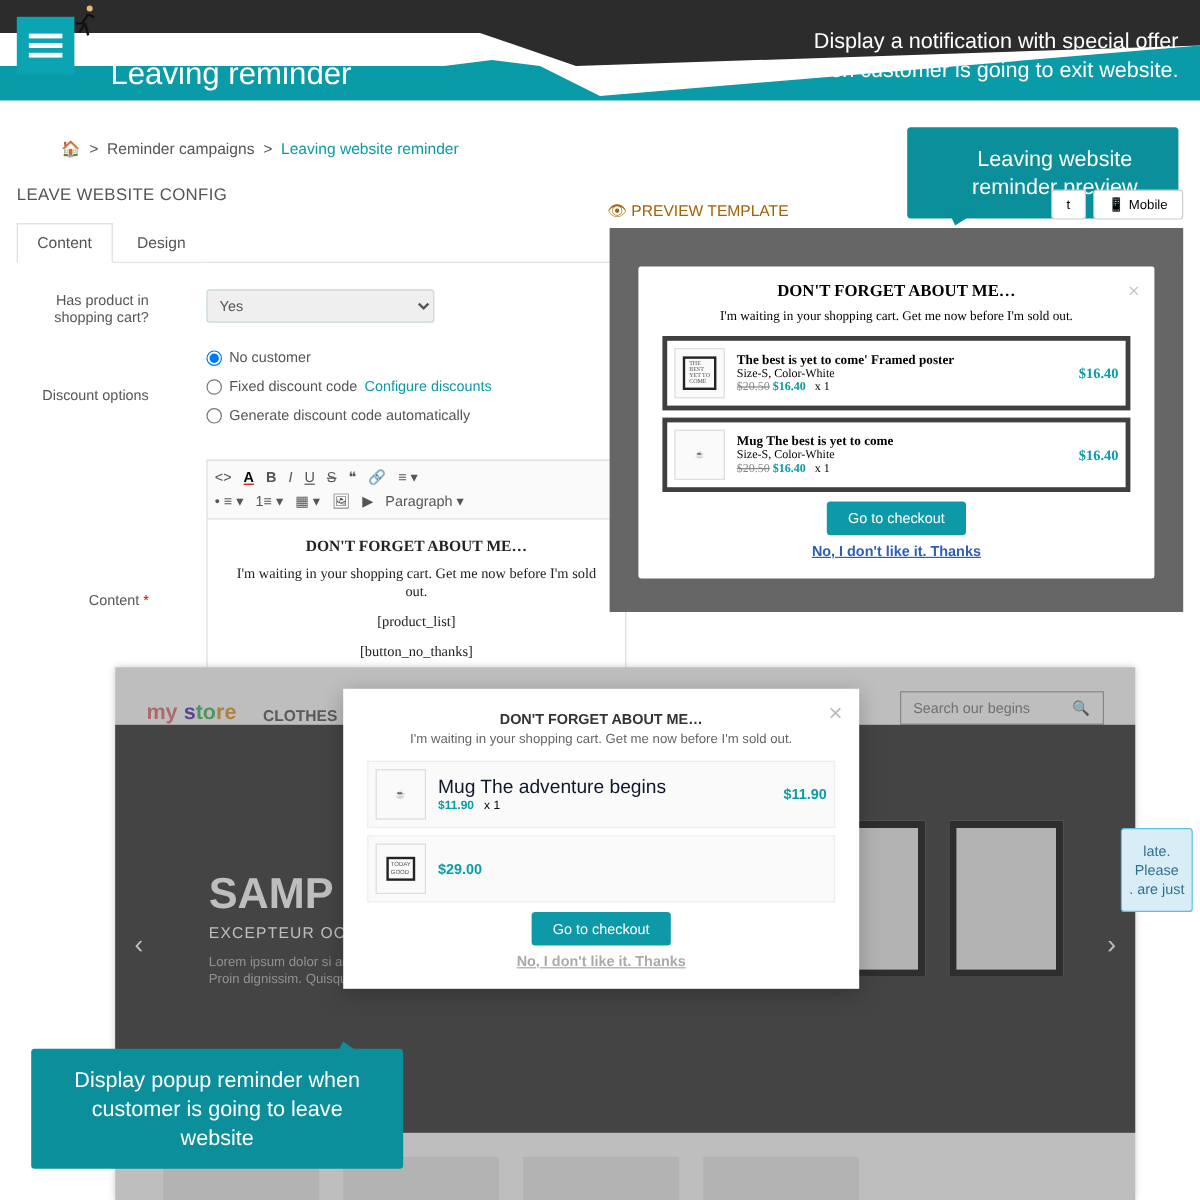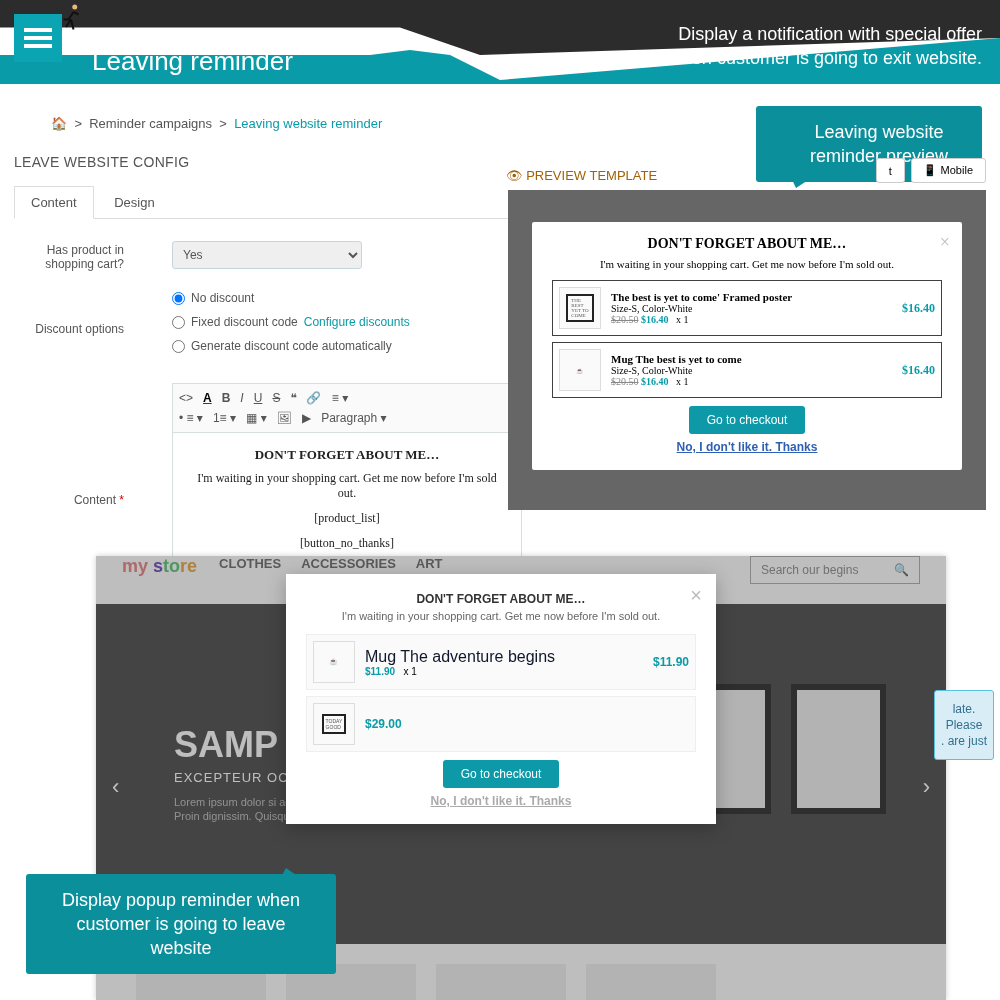--- a/index.html
+++ b/index.html
@@ -49,21 +49,21 @@
 
 .preview-head { position: absolute; left: 506px; top: 168px; font-size: 13px; color: #a16207; }
 .device-btns { position: absolute; right: 14px; top: 158px; display: flex; gap: 6px; }
 .device-btn { border: 1px solid #ccc; border-radius: 3px; padding: 5px 12px; font-size: 11px; background: #fff; }
 
 .preview-box { position: absolute; left: 508px; top: 190px; width: 478px; height: 320px; background: #666; padding: 32px 24px 16px; }
 .popup { background: #fff; border-radius: 2px; padding: 14px 20px 16px; position: relative; font-family: serif; }
 .popup .close-x { position: absolute; right: 12px; top: 10px; color: #bbb; font-size: 18px; cursor: pointer; }
 .popup h3 { text-align: center; font-size: 14px; margin-bottom: 6px; color: #000; }
 .popup .sub { text-align: center; font-size: 11px; color: #000; margin-bottom: 10px; }
-.prod-row { display: flex; align-items: center; border: 1px solid #404040; padding: 6px; margin-bottom: 6px; }
+.prod-row { display: flex; align-items: center; border: 4px solid #404040; padding: 6px; margin-bottom: 6px; }
 .prod-img { width: 42px; height: 42px; border: 1px solid #ddd; display: flex; align-items: center; justify-content: center; font-size: 7px; background: #fafafa; margin-right: 10px; flex-direction: column; }
 .prod-info { flex: 1; font-size: 11px; color: #000; }
 .prod-info .name { font-weight: bold; }
 .prod-info .attrs { font-size: 10px; }
 .prod-info .pricing { font-size: 10px; }
 .old-price { text-decoration: line-through; color: #888; }
 .new-price { color: #0a9ba8; font-weight: bold; }
 .line-price { color: #0a9ba8; font-weight: bold; font-size: 12px; }
 .checkout-btn { display: block; margin: 8px auto 6px; background: #0d99a8; color: #fff; border: none; padding: 7px 18px; border-radius: 3px; cursor: pointer; font-family: sans-serif; font-size: 12px; }
 .no-thanks { display: block; text-align: center; color: #2f5fb3; font-size: 12px; text-decoration: underline; font-family: sans-serif; font-weight: bold; }
@@ -71,21 +71,21 @@
 
 .callout { position: absolute; background: #0a8f9b; color: #fff; font-size: 18px; font-weight: 300; text-align: center; padding: 14px 20px; border-radius: 3px; line-height: 24px; }
 .callout.c1 { left: 756px; top: 106px; width: 226px; padding-left: 40px; }
 .callout.c1::after { content: ''; position: absolute; left: 28px; bottom: -18px; border: 12px solid transparent; border-top-color: #0a8f9b; transform: skewX(-28deg); }
 .callout.c2 { left: 26px; top: 874px; width: 310px; }
 .callout.c2::after { content: ''; position: absolute; right: 38px; top: -18px; border: 12px solid transparent; border-bottom-color: #0a8f9b; transform: skewX(24deg); }
 
 
 .storefront { position: absolute; left: 96px; top: 556px; width: 850px; height: 444px; background: #fff; box-shadow: 0 0 6px rgba(0,0,0,0.2); }
 .storefront .overlay { position: absolute; inset: 0; background: rgba(70,70,70,0.35); }
-.sf-header { display: flex; align-items: flex-start; height: 48px; padding: 0 26px; gap: 22px; }
+.sf-header { display: flex; align-items: flex-end; height: 48px; padding: 0 26px; gap: 22px; }
 .sf-logo { font-size: 18px; font-weight: bold; }
 .sf-logo .c1 { color: #e67e7e; } .sf-logo .c2 { color: #64b; } .sf-logo .c3 { color: #56c271; } .sf-logo .c4 { color: #e6a23c; }
 .sf-nav { display: flex; gap: 20px; font-size: 13px; font-weight: bold; color: #666; }
 .sf-search { margin-left: auto; border: 1px solid #aaa; padding: 6px 10px; width: 170px; font-size: 12px; color: #888; display: flex; justify-content: space-between; align-items: center; }
 .hero { height: 340px; background: #444; position: relative; color: #fff; padding: 120px 78px 0; }
 .hero h1 { font-size: 36px; font-weight: bold; }
 .hero .sub2 { font-size: 13px; letter-spacing: 1px; margin-top: 4px; }
 .hero .lorem { font-size: 11px; margin-top: 10px; line-height: 14px; max-width: 200px; color: #bbb; }
 .hero .arrow { position: absolute; top: 50%; color: #fff; font-size: 22px; }
 .hero .arrow.l { left: 16px; } .hero .arrow.r { right: 16px; }
@@ -152,21 +152,21 @@
         <option>Yes</option>
       </select>
     </div>
   </div>
 
   <div class="form-row">
     <div class="form-label">Discount options</div>
     <div class="form-control">
       <label class="radio-row">
           <input type="radio" checked="" style=""> 
-          <span>No discount</span>
+          <span>No customer</span>
         </label>
       <label class="radio-row">
           <input type="radio" style=""> 
           <span>Fixed discount code</span> 
           <a href="#">Configure discounts</a>
         </label>
       <label class="radio-row">
           <input type="radio" style=""> 
           <span>Generate discount code automatically</span>
         </label>

